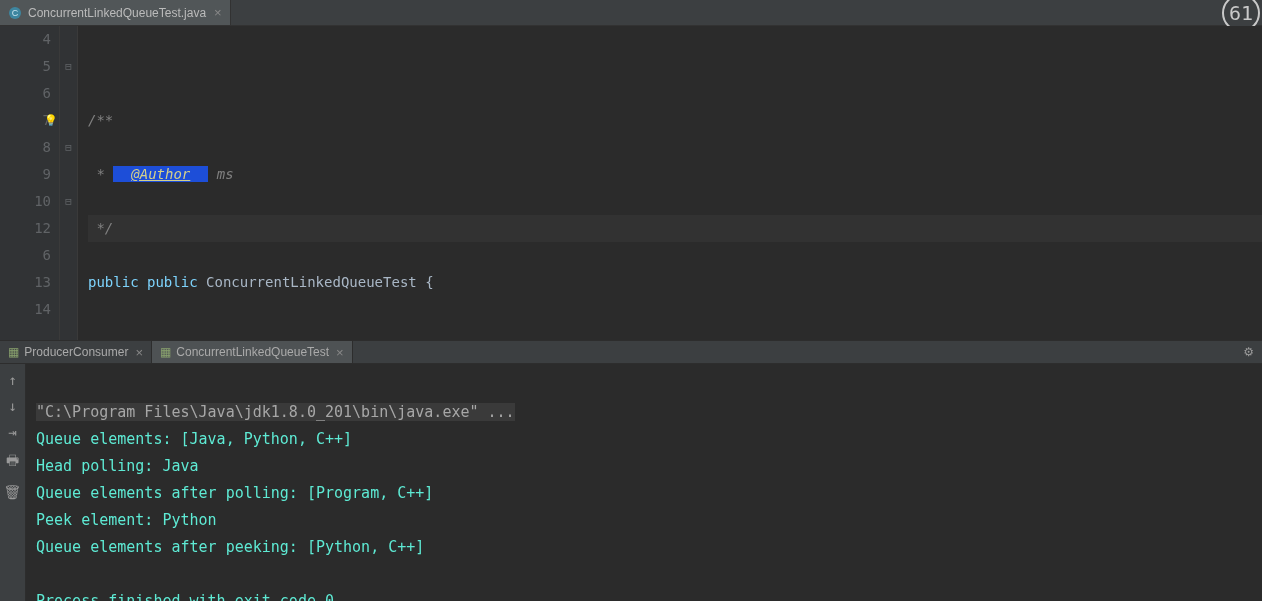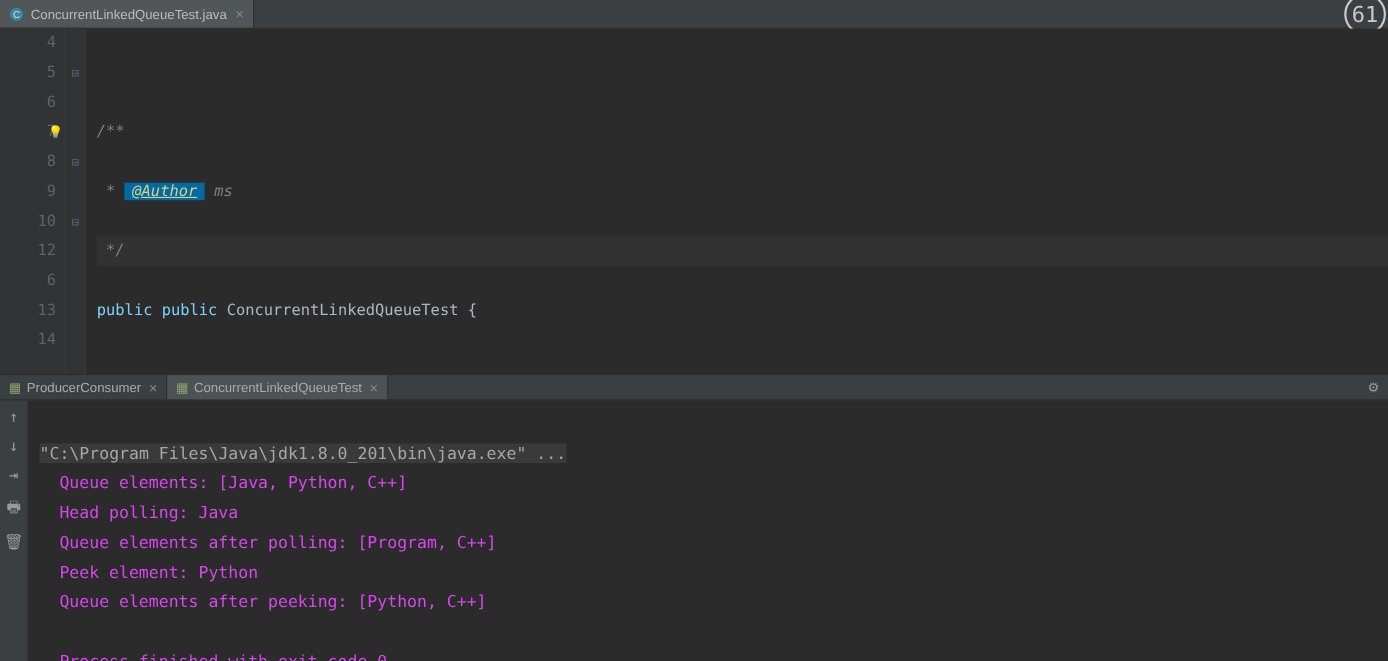--- a/index.html
+++ b/index.html
@@ -85,21 +85,21 @@
   .code {
     flex: 1;
     padding-left: 10px;
     line-height: 27px;
     white-space: pre;
     font-style: normal;
     overflow: hidden;
   }
   .code-line { height: 27px; font-style: italic; color:#808080; }
   .code-line.normal { font-style: normal; color:#a9b7c6; }
-  .tag-hl { background:#0369a1; color:#d5d08b; font-style: italic; text-decoration: underline; padding:0 7px;}
+  .tag-hl { background:#1d4ed8; color:#d5d08b; font-style: italic; text-decoration: underline; padding:0 18px;}
   .kw { color:#7dd3fc; font-style: normal; }
   .line-highlight { background:#323232; width:100%; display:block; }
   .top-warning {
     position:absolute; right:18px; top:30px;
     color:#adad6d; font-size:12px; font-family:"Segoe UI",sans-serif;
     display:flex; align-items:center; gap:4px;
   }
   .top-warning .chev { color:#888; }
   .console-tabs {
     height: 24px;
@@ -137,21 +137,21 @@
   .console-toolbar span { font-size:14px; }
   .console-out {
     flex:1;
     padding: 8px 10px;
     line-height: 27px;
     white-space: pre;
     color:#a7a7a7;
     font-size: 15px;
   }
   .cmdline { background:#3a3a3a; display:inline; }
-  .cn { color:#d946ef;margin-left:18px; }
+  .cn { color:#5eead4; }
 </style>
 </head>
 <body>
 
 <div class="editor-tabs">
   <div class="editor-tab active">
     <span class="file-icon">
       <svg width="14" height="14" viewBox="0 0 14 14">
           <circle cx="7" cy="7" r="6" fill="#3e86a0"></circle>
           <text x="7" y="10" text-anchor="middle" font-size="9" fill="#c7e3ee" font-family="sans-serif">C</text>

